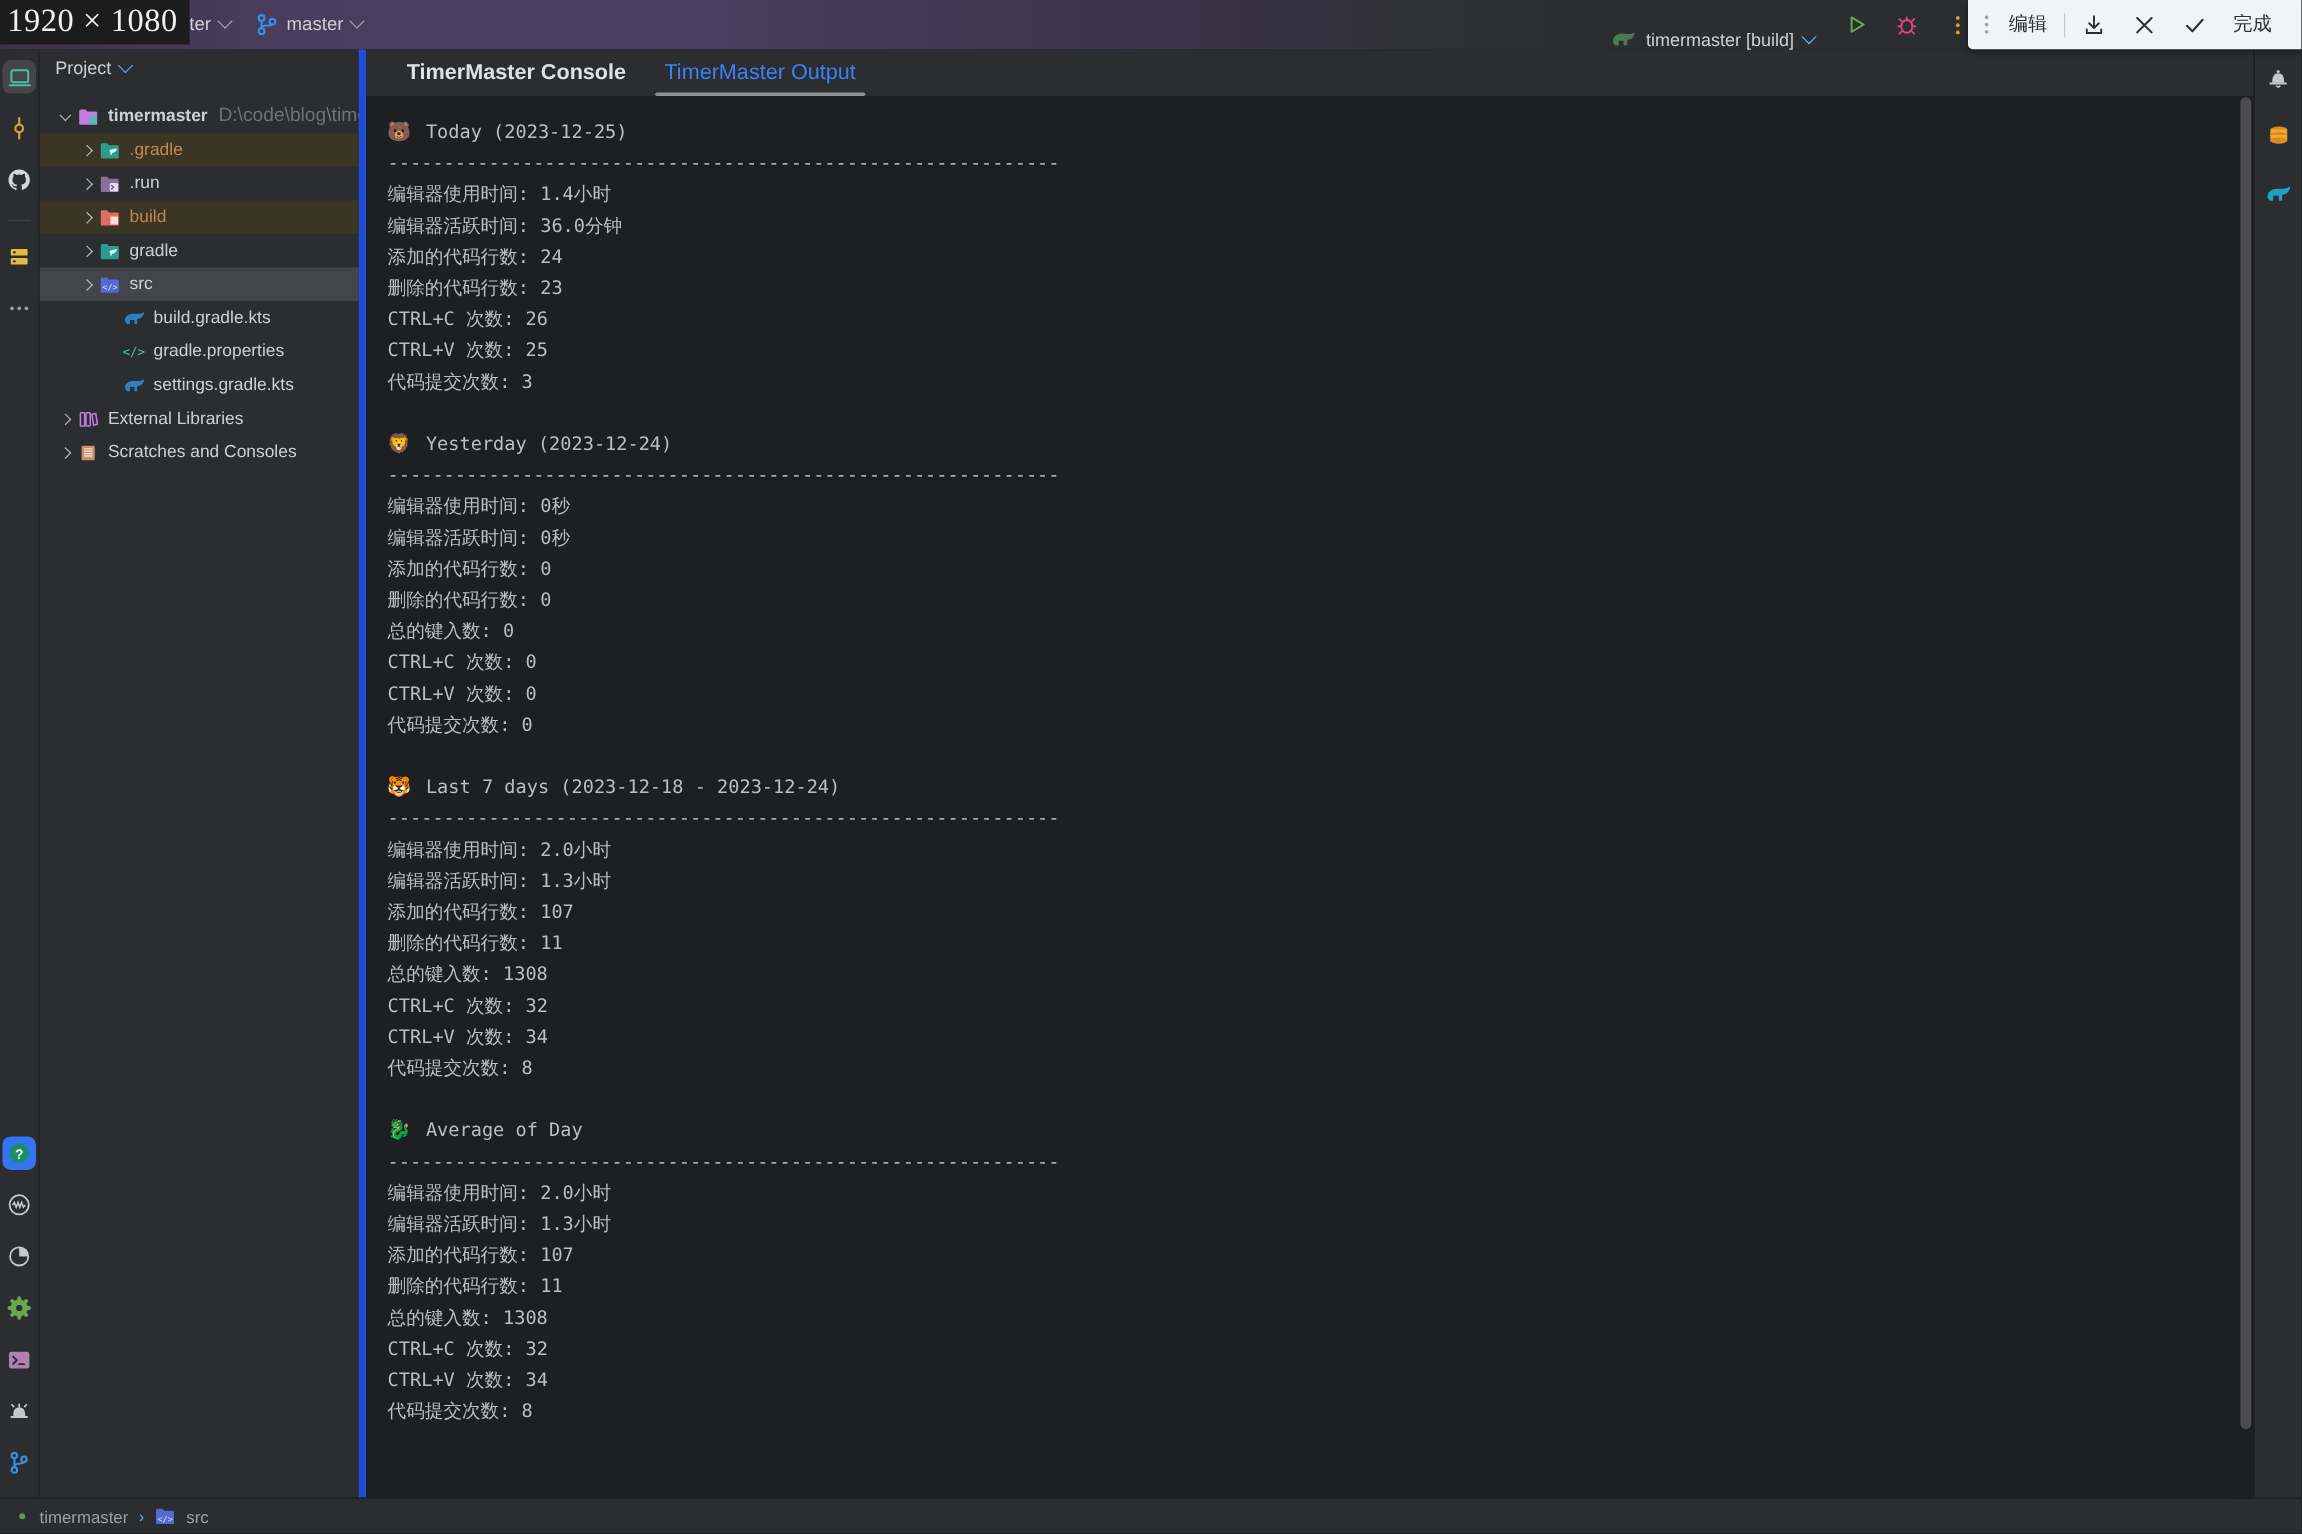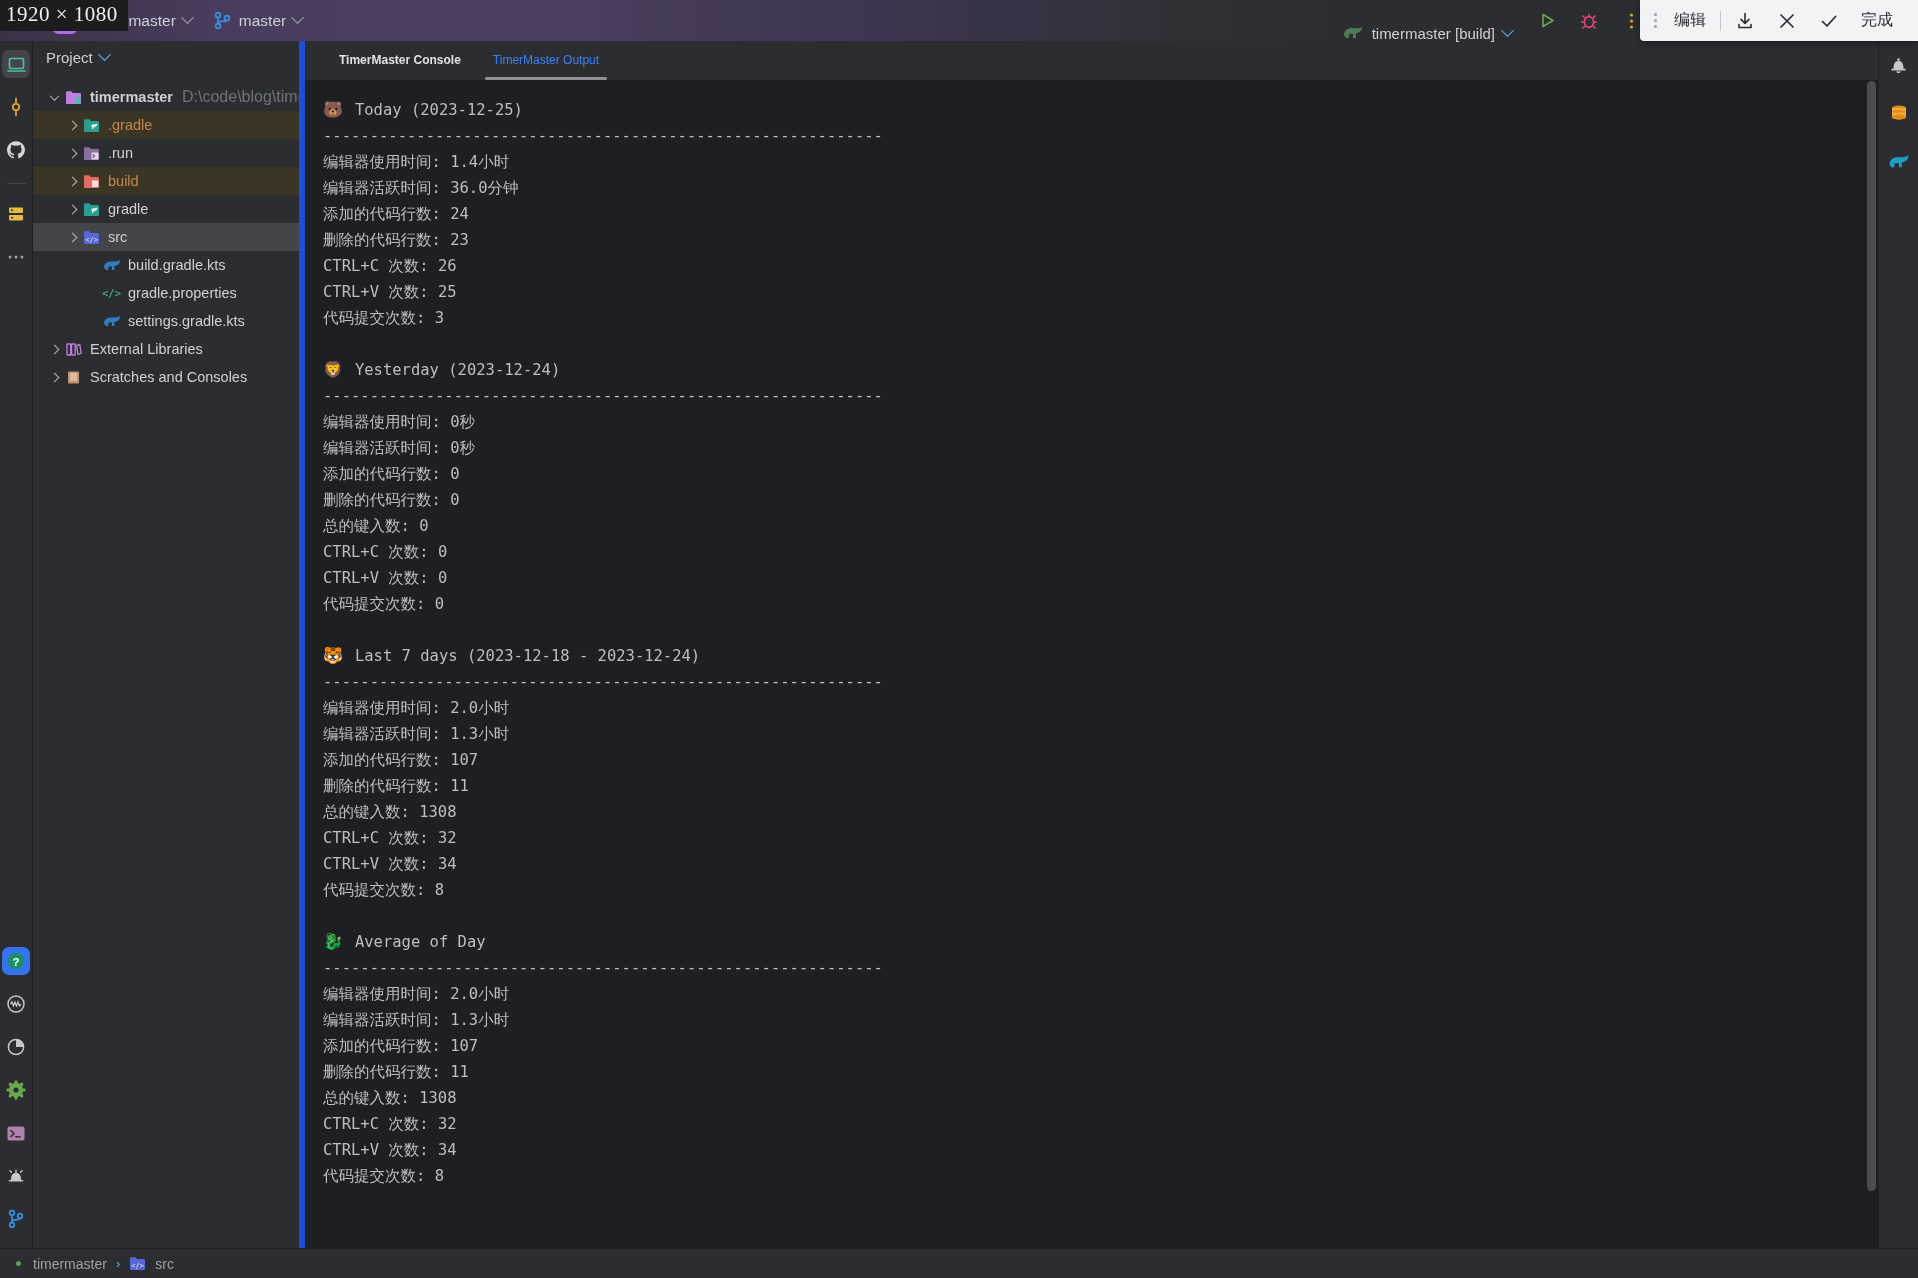--- a/index.html
+++ b/index.html
@@ -144,21 +144,21 @@
     flex: 1; min-width: 0; display: flex; flex-direction: column;
     background: #1e1f22;
   }
   .tabs {
     height: 40px; flex: 0 0 40px; display: flex; align-items: flex-end;
     background: #2b2d30; padding-left: 18px; gap: 0;
     border-bottom: 1px solid #1e1f22;
   }
   .tab {
     height: 40px; display: flex; align-items: center; padding: 0 16px;
-    color: #9da0a8; font-size: 12px; cursor: pointer; position: relative;
+    color: #9da0a8; font-size: 18px; cursor: pointer; position: relative;
   }
   .tab.bold { color: #dfe1e5; font-weight: 700; }
   .tab.active { color: #3b82f6; }
   .tab.active::after {
     content: ""; position: absolute; left: 8px; right: 8px; bottom: 0;
     height: 3px; background: #8f9196; border-radius: 2px;
   }
   .console-wrap { flex: 1; min-height: 0; position: relative; display: flex; }
   .console {
     flex: 1; min-width: 0; overflow: hidden;
@@ -196,21 +196,21 @@
     border-top: 1px solid #1e1f22;
   }
   .sb-dot { width: 5px; height: 5px; border-radius: 50%; background: #5b9b5b; margin-right: 3px; }
   .sb-text { color: #9da0a8; font-size: 14px; }
   .sb-sep { color: #63b0e8; font-size: 13px; }
 
   
   .sizebadge {
     position: absolute; top: 0; left: 0;
     background: #1c1c1c; color: #f0f0f0;
-    font-size: 21px; font-family: "Liberation Serif", serif;
+    font-size: 27px; font-family: "Liberation Serif", serif;
     padding: 2px 10px 4px 6px; letter-spacing: .5px;
     z-index: 50;
   }
   svg { display: block; }
 </style>
 </head>
 <body>
 
 <div id="app">
 

